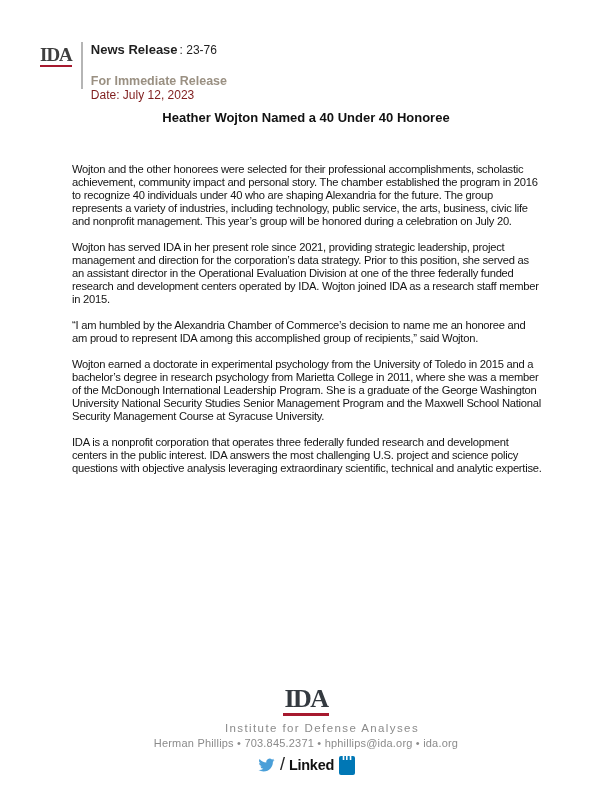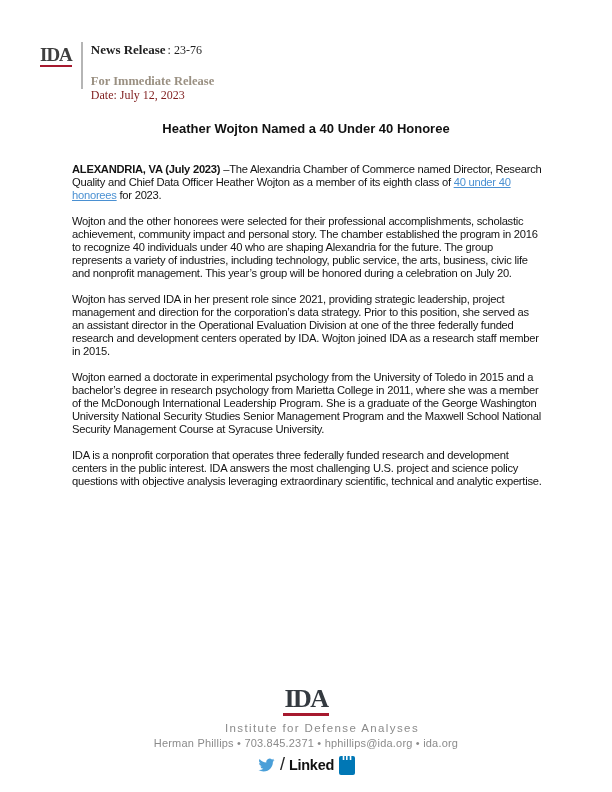--- a/index.html
+++ b/index.html
@@ -10,30 +10,30 @@
   .page { position:absolute; inset:0; background:#ffffff; }
 
   
   .masthead { position:absolute; top:42px; left:40px; display:flex; align-items:flex-start; }
   .brand-text {
     display:inline-block; font-family:"Liberation Serif", serif; font-weight:700;
     font-size:19px; line-height:1; letter-spacing:-1px; color:#3f3f3f;
     border-bottom:2.5px solid #a6192e; padding-bottom:1px; margin-top:3px;
   }
   .masthead-divider { width:2px; height:47px; background:#b5b5b5; margin-left:9px; margin-right:8px; }
-  .masthead-text { display:flex; flex-direction:column;font-family:Liberation Serif, serif; }
+  .masthead-text { display:flex; flex-direction:column; }
   .nr-line { line-height:14px; }
   .nr-label { font-weight:700; font-size:13px; color:#1f1f1f; }
   .nr-number { font-size:12px; color:#1f1f1f; margin-left:2px; }
   .fir { font-weight:700; font-size:12.5px; color:#9a9082; line-height:14px; margin-top:17px; }
   .date-line { font-size:12px; color:#7f1d1d; line-height:13px; margin-top:1px; }
 
   
   .headline {
-    position:absolute; top:121px; left:0; width:612px; margin:0;
+    position:absolute; top:110px; left:0; width:612px; margin:0;
     text-align:center; font-size:13px; font-weight:700; color:#111;
   }
 
   
   .body-copy {
     position:absolute; top:163px; left:72px; width:470px;
     font-size:11.2px; line-height:13px; letter-spacing:-0.25px; color:#141414;
   }
   .body-copy p { margin:0 0 13px 0; }
   .dateline { font-weight:700; }
@@ -78,23 +78,23 @@
     <div class="masthead-text">
       <div class="nr-line"><span class="nr-label">News Release</span><span class="nr-number">: 23-76</span></div>
       <div class="fir">For Immediate Release</div>
       <div class="date-line">Date: July 12, 2023</div>
     </div>
   </header>
 
   <h1 class="headline">Heather Wojton Named a 40 Under 40 Honoree</h1>
 
   <main class="body-copy">
-    <p><span class="dateline">ALEXANDRIA, VA (July 2023) </span><span>–The Alexandria Chamber of Commerce named Director, Research Quality and Chief Data Officer Heather Wojton as a member of its eighth class of </span><a class="link" href="#">40 under 40 honorees</a><span> for 2023.</span></p>
     <p>Wojton and the other honorees were selected for their professional accomplishments, scholastic achievement, community impact and personal story. The chamber established the program in 2016 to recognize 40 individuals under 40 who are shaping Alexandria for the future. The group represents a variety of industries, including technology, public service, the arts, business, civic life and nonprofit management. This year’s group will be honored during a celebration on July 20.</p>
     <p>Wojton has served IDA in her present role since 2021, providing strategic leadership, project management and direction for the corporation’s data strategy. Prior to this position, she served as an assistant director in the Operational Evaluation Division at one of the three federally funded research and development centers operated by IDA. Wojton joined IDA as a research staff member in 2015.</p>
+    <p>“I am humbled by the Alexandria Chamber of Commerce’s decision to name me an honoree and am proud to represent IDA among this accomplished group of recipients,” said Wojton.</p>
     <p>Wojton earned a doctorate in experimental psychology from the University of Toledo in 2015 and a bachelor’s degree in research psychology from Marietta College in 2011, where she was a member of the McDonough International Leadership Program. She is a graduate of the George Washington University National Security Studies Senior Management Program and the Maxwell School National Security Management Course at Syracuse University.</p>
     <p>IDA is a nonprofit corporation that operates three federally funded research and development centers in the public interest. IDA answers the most challenging U.S. project and science policy questions with objective analysis leveraging extraordinary scientific, technical and analytic expertise.</p>
   </main>
 
   <footer>
     <div class="footer-logo"><span class="footer-logo-text">IDA</span></div>
     <div class="org-name">Institute for Defense Analyses</div>
     <div class="contact-line">Herman Phillips • 703.845.2371 • hphillips@ida.org • ida.org</div>
     <div class="social-row">
       <span class="tw-icon">

